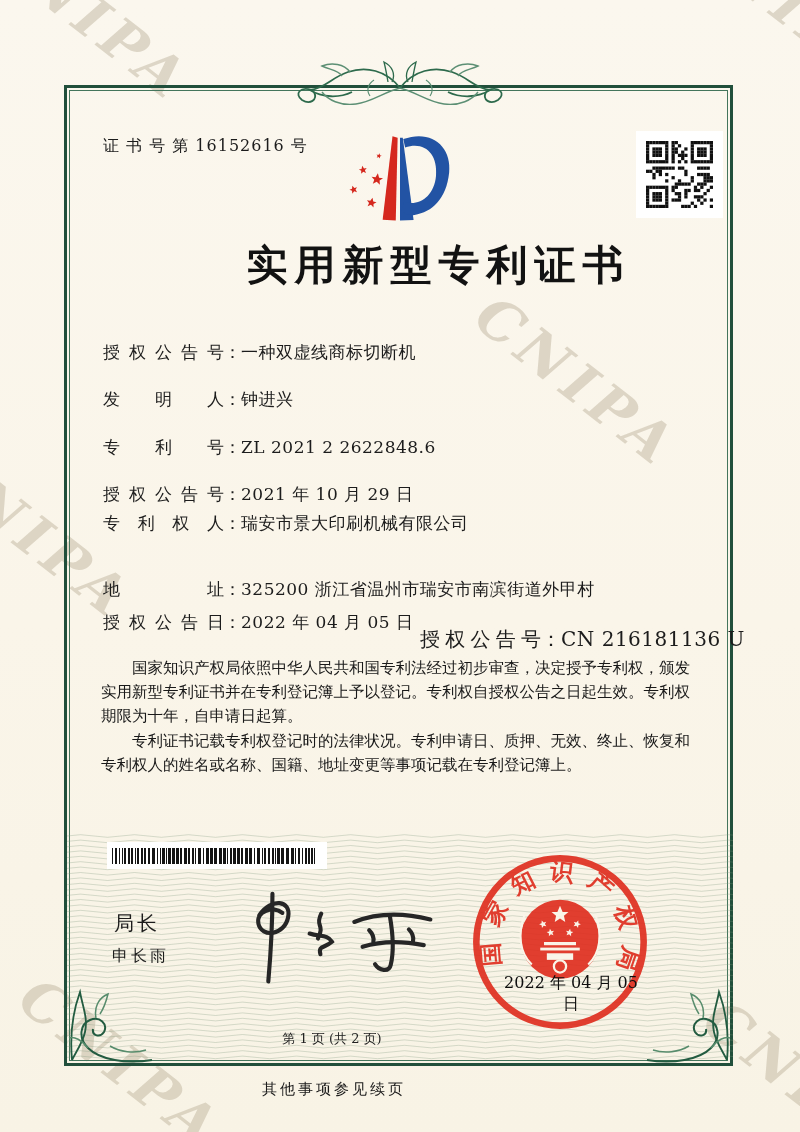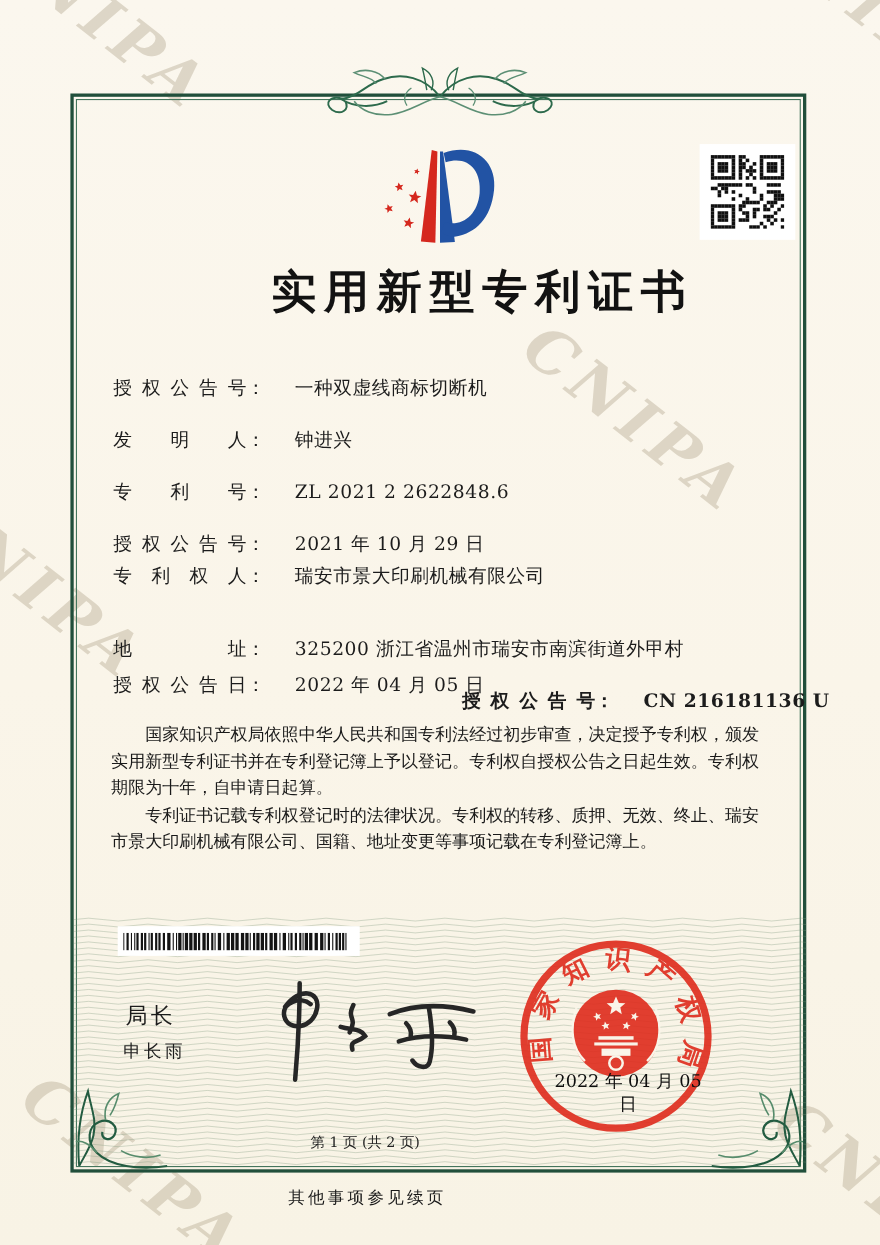--- a/index.html
+++ b/index.html
@@ -15,22 +15,22 @@
   .frame::after{content:"";position:absolute;inset:2px;border:1px solid #44755c;}
   .cert-no{position:absolute;left:103px;top:136px;font-size:16px;letter-spacing:1px;}
   .logo{position:absolute;left:332px;top:126px;width:150px;height:103px;}
   .qr-box{position:absolute;left:636px;top:131px;width:87px;height:87px;background:#ffffff;}
   .qr-box svg{position:absolute;left:10px;top:10px;}
   .title{position:absolute;left:64px;width:749px;top:238px;text-align:center;
          font-size:41px;font-weight:bold;letter-spacing:7px;color:#121212;}
   .frow{position:absolute;left:103px;font-size:17px;white-space:nowrap;}
   .flabel{display:inline-block;width:121px;text-align:justify;text-align-last:justify;
           text-justify:inter-character;vertical-align:bottom;}
-  .fvalue{margin-left:27px;letter-spacing:0.5px;}
-  .frow2{position:absolute;left:420px;font-size:17px;white-space:nowrap;font-weight:bold;}
+  .fvalue{margin-left:0;letter-spacing:0.5px;}
+  .frow2{position:absolute;left:420px;font-size:20px;white-space:nowrap;}
   .body-text{position:absolute;left:101px;top:656px;width:600px;font-size:15.5px;
              line-height:1.56;color:#191919;}
   .body-text p{margin:0;text-indent:2em;}
   .barcode-strip{position:absolute;left:107px;top:842px;width:220px;height:27px;background:#fff;}
   .barcode-strip svg{position:absolute;left:5px;top:6px;}
   .sig-title{position:absolute;left:114px;top:910px;font-size:20px;letter-spacing:3px;
              font-family:"DejaVu Sans","Liberation Sans",sans-serif;}
   .sig-name{position:absolute;left:112px;top:946px;font-size:16px;letter-spacing:3px;
             font-family:"DejaVu Sans","Liberation Sans",sans-serif;}
   .sig-svg{position:absolute;left:222px;top:886px;}
@@ -131,20 +131,21 @@
   <svg class="orn-br" width="90" height="82" viewBox="0 0 90 82">
     <g fill="none" stroke="#235c41" stroke-width="2">
       <path d="M86,76 C60,80 34,76 22,64 C12,54 14,40 24,36 C34,32 42,40 38,48 C34,54 26,52 27,45"></path>
       <path d="M6,76 C4,54 6,30 14,8 C17,24 22,34 19,48 C17,58 10,68 6,76" stroke-width="1.8"></path>
       <path d="M22,64 C16,56 8,52 3,54" stroke="#578c6c" stroke-width="1.5"></path>
       <path d="M30,34 C28,24 32,14 42,10 C40,18 38,24 34,30" stroke="#578c6c" stroke-width="1.5"></path>
       <path d="M44,62 C54,68 68,70 80,66" stroke="#578c6c" stroke-width="1.5"></path>
     </g>
   </svg>
 
+  <div class="cert-no">证 书 号 第 16152616 号</div>
 
   <svg class="logo" viewBox="0 0 160 110">
     <defs>
       <path id="star5" d="M0,-10 L2.94,-3.2 L9.51,-3.09 L4.4,1.25 L5.88,8.09 L0,4.1 L-5.88,8.09 L-4.4,1.25 L-9.51,-3.09 L-2.94,-3.2 Z"></path>
     </defs>
     <g fill="#d5281e">
       <use href="#star5" transform="translate(50,32) scale(0.30) rotate(15)"></use>
       <use href="#star5" transform="translate(33,47) scale(0.45) rotate(-10)"></use>
       <use href="#star5" transform="translate(48,57) scale(0.65) rotate(8)"></use>
       <use href="#star5" transform="translate(23,68) scale(0.45) rotate(-18)"></use>
@@ -381,21 +382,21 @@
   </div>
   <div class="frow" style="top:611px;">
     <span class="flabel">授权公告日</span><span>：</span><span class="fvalue">2022 年 04 月 05 日</span>
   </div>
   <div class="frow2" style="top:626px;">
     <span class="flabel">授权公告号</span><span>：</span><span class="fvalue">CN 216181136 U</span>
   </div>
 
   <div class="body-text">
     <p>国家知识产权局依照中华人民共和国专利法经过初步审查，决定授予专利权，颁发实用新型专利证书并在专利登记簿上予以登记。专利权自授权公告之日起生效。专利权期限为十年，自申请日起算。</p>
-    <p>专利证书记载专利权登记时的法律状况。专利权的转移、质押、无效、终止、瑞安市景大印刷机械有限公司、国籍、地址变更等事项记载在专利登记簿上。</p>
+    <p>专利证书记载专利权登记时的法律状况。专利申请日、质押、无效、终止、恢复和专利权人的姓名或名称、国籍、地址变更等事项记载在专利登记簿上。</p>
   </div>
 
   <div class="barcode-strip">
     <svg id="barcode-svg" width="210" height="16">
         <rect x="0" y="0" width="1" height="16" fill="#141414"></rect>
         <rect x="3" y="0" width="2" height="16" fill="#141414"></rect>
         <rect x="7" y="0" width="1" height="16" fill="#141414"></rect>
         <rect x="10" y="0" width="1" height="16" fill="#141414"></rect>
         <rect x="12" y="0" width="2" height="16" fill="#141414"></rect>
         <rect x="16" y="0" width="2" height="16" fill="#141414"></rect>

